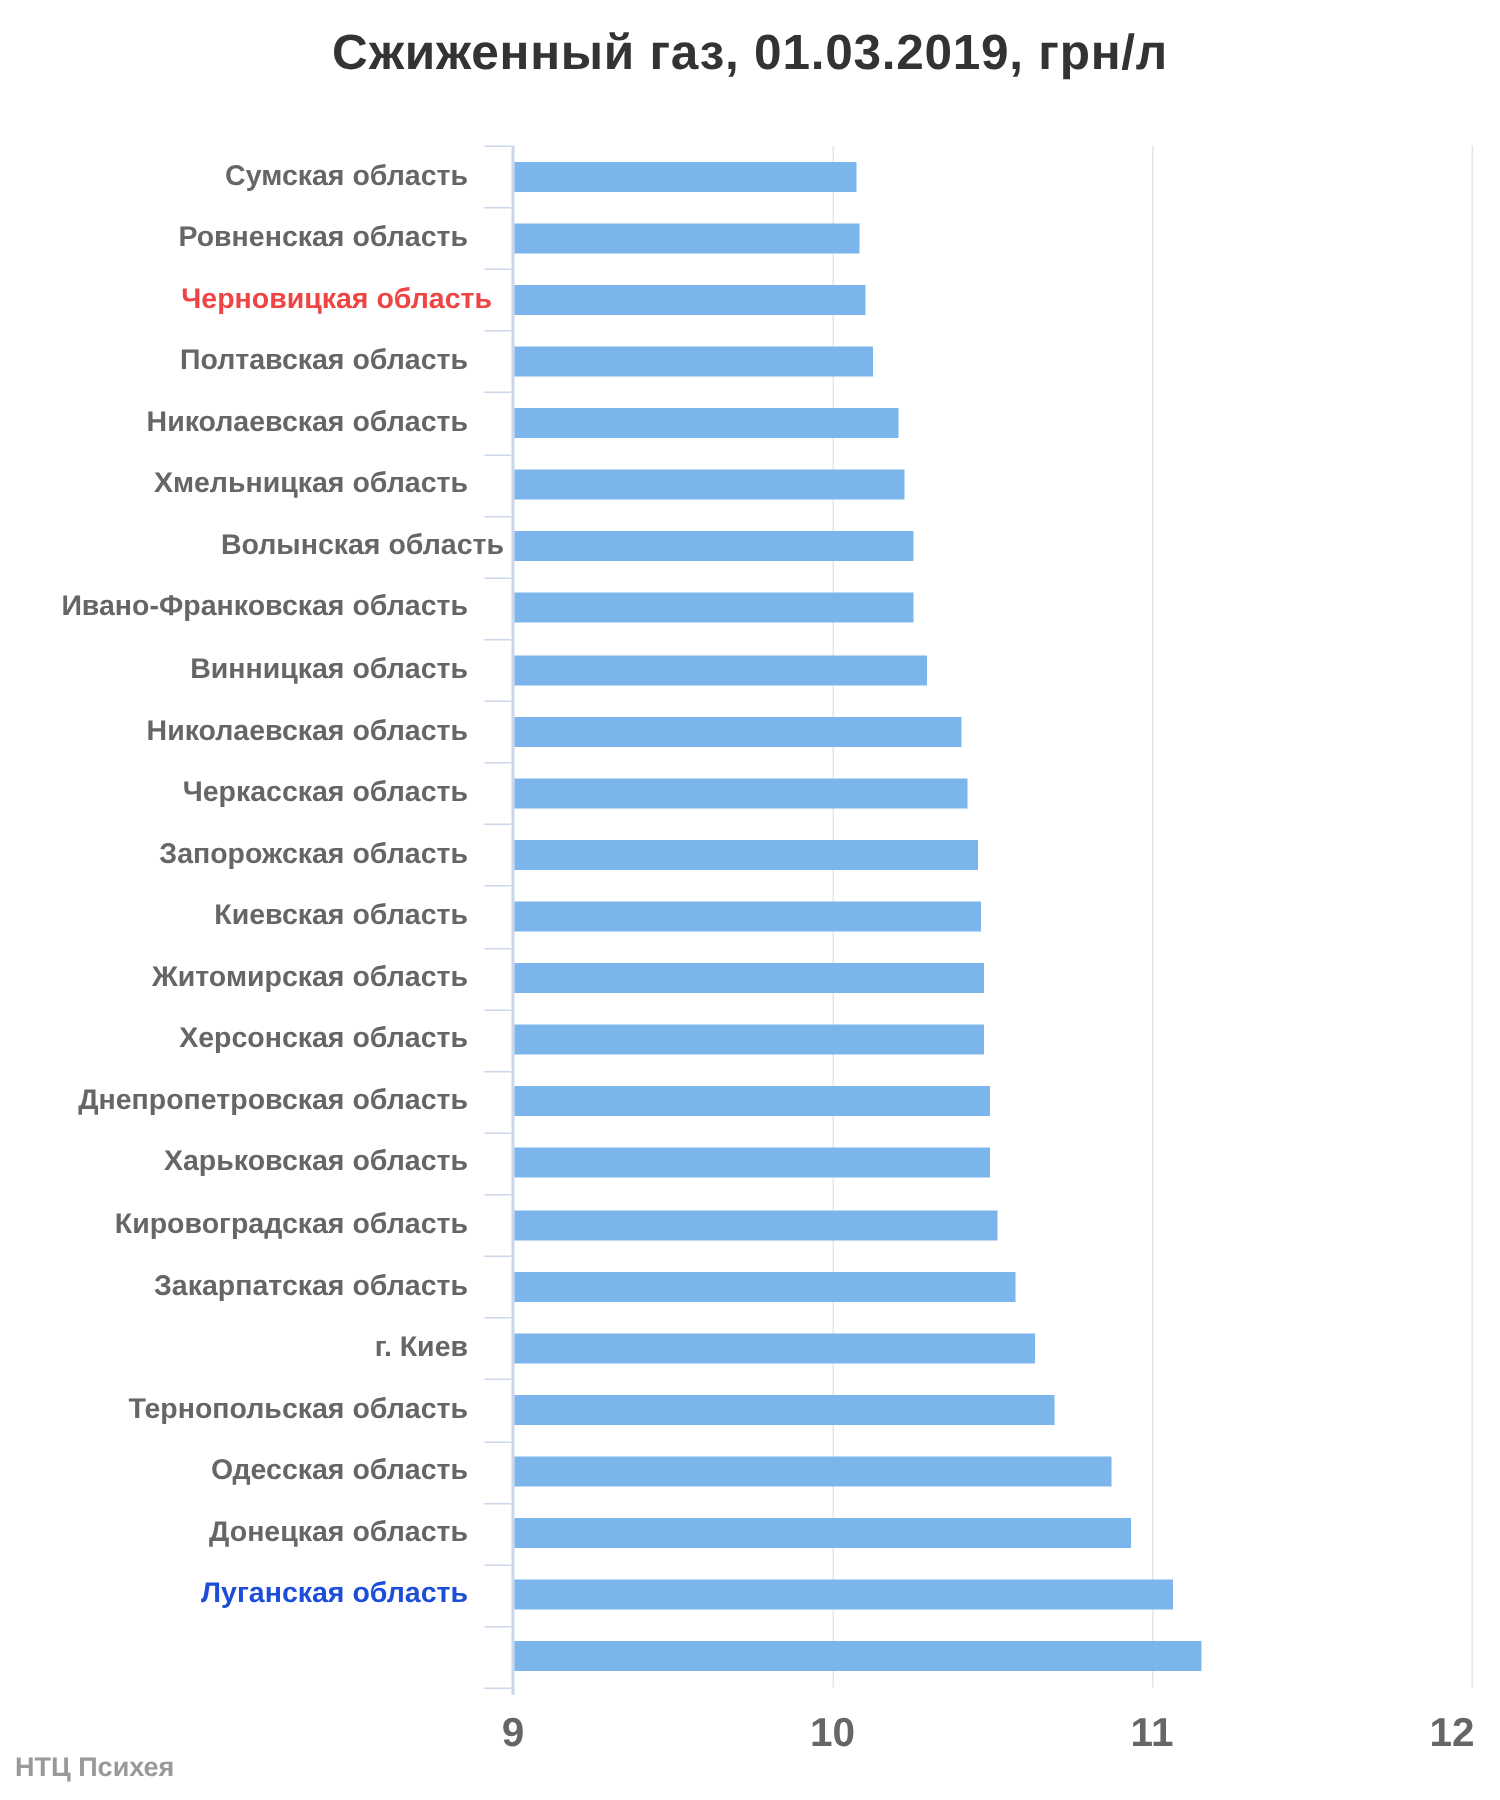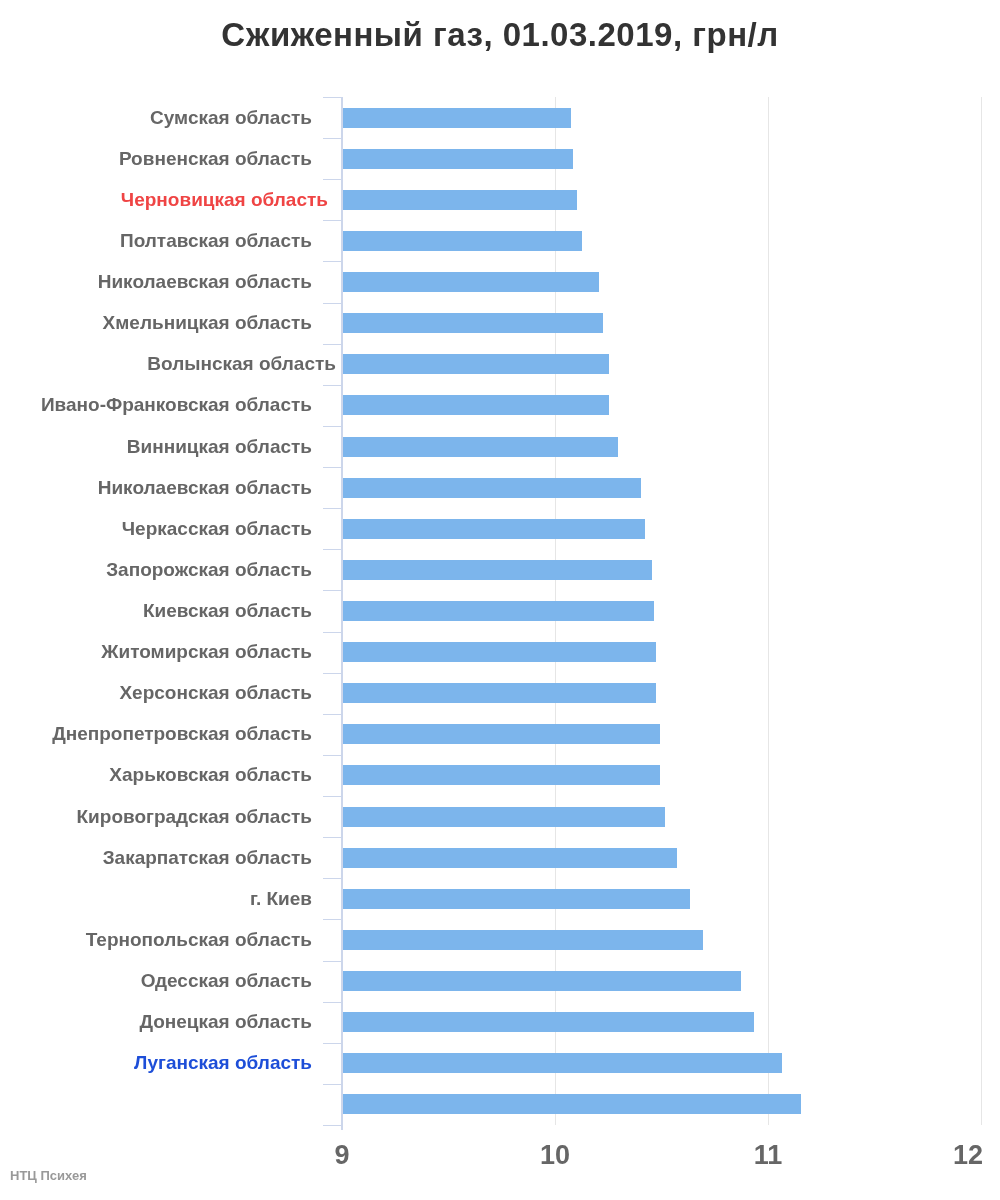--- a/index.html
+++ b/index.html
@@ -35,21 +35,21 @@
     position: absolute;
     color: #666666;
     font-size: 27px;
     transform: translateX(-50%);
     white-space: nowrap;
   }
   #credit-label {
     position: absolute;
     left: 10px; top: 1168px;
     color: #999999;
-    font-size: 13px;
+    font-size: 18px;
   }
 </style>
 </head>
 <body>
 
 <div id="chart" style="background: rgb(255, 255, 255);">
   <div id="chart-title" style="color: rgb(51, 51, 51);">Сжиженный газ, 01.03.2019, грн/л</div>
 
   <div id="plot-area">
       <div class="gridline" style="left: 555px; top: 97px; height: 1028px; background: rgb(230, 230, 230);"></div>

